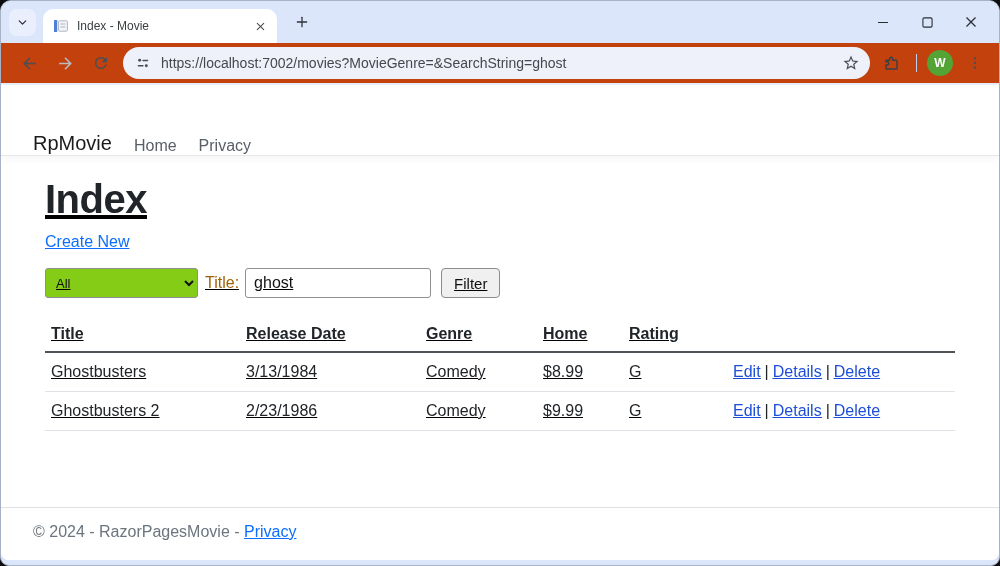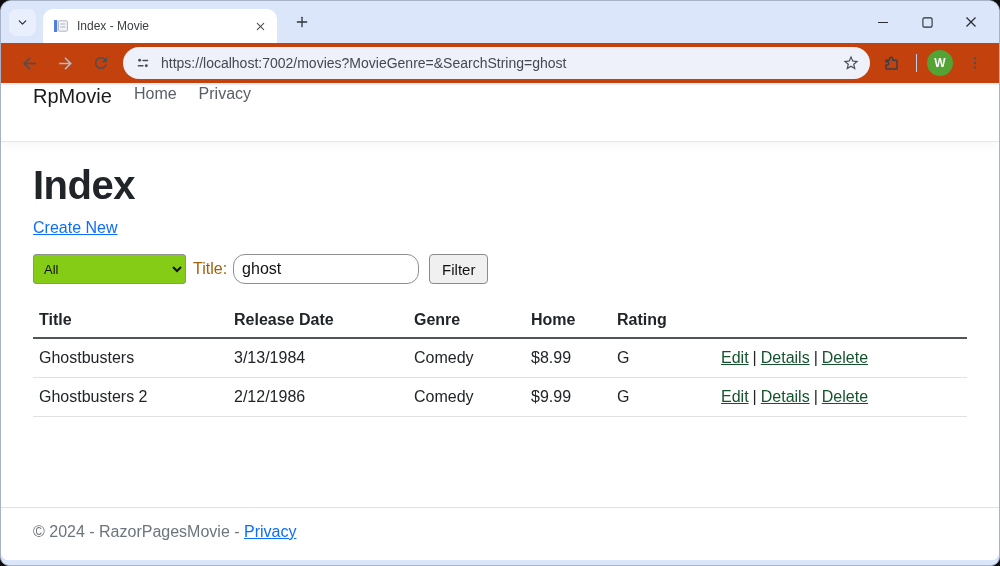--- a/index.html
+++ b/index.html
@@ -113,31 +113,32 @@
   
   .page {
     flex: 1; background: #ffffff;
     border-radius: 0 0 8px 8px;
     margin-bottom: 5px;
     display: flex; flex-direction: column;
     overflow: hidden;
   }
   .site-navbar {
     height: 57px; flex: 0 0 57px;
-    display: flex; align-items: flex-start;
+    display: flex; align-items: flex-end;
     padding: 0 32px;
     border-bottom: 1px solid #e7e7e7;
     box-shadow: 0 4px 8px rgba(0,0,0,0.035);
     background: #fff;
+    margin-top: 14px;
   }
   .brand { font-size: 20px; color: #1b1b1b; text-decoration: none; cursor: pointer; }
   .nav-links { display: flex; margin-left: 22px; gap: 22px; }
   .nav-link { font-size: 16px; color: #595f66; text-decoration: none; cursor: pointer; }
 
-  .container { padding: 0 32px; flex: 1; }
+  .container { padding: 0 44px; flex: 1; text-decoration: underline; }
   h1.page-heading {
     margin-top: 21px;
     font-size: 40px; font-weight: 600; color: #212529;
     letter-spacing: -0.5px;
   }
   .create-link {
     display: inline-block; margin-top: 11px;
     font-size: 16px; color: #0d6efd; text-decoration: underline; cursor: pointer;
   }
 
@@ -145,21 +146,21 @@
   .genre-select {
     width: 153px; height: 30px;
     font-size: 13px; font-family: inherit;
     border: 1px solid #8f8f8f; border-radius: 3px;
     padding: 0 6px; background: #84cc16; color: #111;
   }
   .title-label { margin-left: 7px; font-size: 16px; color: #a16207; }
   .search-input {
     margin-left: 6px; width: 186px; height: 30px;
     font-size: 16px; font-family: inherit;
-    border: 1px solid #8f8f8f; border-radius: 12px;
+    border: 1px solid #8f8f8f; border-radius: 3px;
     padding: 0 8px; color: #111;
   }
   .filter-btn {
     margin-left: 10px; height: 30px;
     padding: 0 12px;
     font-size: 15px; font-family: inherit; color: #111;
     background: #f0f0f0;
     border: 1px solid #8b8b8b; border-radius: 4px;
     cursor: pointer;
   }
@@ -173,21 +174,21 @@
   table.movies td {
     font-size: 16px; color: #212529;
     padding: 10px 8px 10px 6px;
     border-bottom: 1px solid #dee2e6;
   }
   th.col-title, td.col-title { width: 195px; }
   th.col-date,  td.col-date  { width: 180px; }
   th.col-genre, td.col-genre { width: 117px; }
   th.col-price, td.col-price { width: 86px; }
   th.col-rating,td.col-rating{ width: 104px; }
-  .action-link { color: #14532d; text-decoration: underline; cursor: pointer; }
+  .action-link { color: #1d4ed8; text-decoration: underline; cursor: pointer; }
   .action-sep { color: #212529; margin: 0 4px; }
 
   .site-footer {
     margin-top: auto;
     border-top: 1px solid #dee2e6;
     padding: 15px 32px 19px 32px;
     font-size: 16px; color: #6c757d;
     background: #fff;
   }
   .footer-link { color: #0d6efd; text-decoration: underline; cursor: pointer; }
@@ -354,21 +355,21 @@
             <td class="col-date">3/13/1984</td>
             <td class="col-genre">Comedy</td>
             <td class="col-price">$8.99</td>
             <td class="col-rating">G</td>
             <td class="col-actions">
               <a class="action-link">Edit</a><span class="action-sep">|</span><a class="action-link">Details</a><span class="action-sep">|</span><a class="action-link">Delete</a>
             </td>
           </tr>
           <tr>
             <td class="col-title">Ghostbusters 2</td>
-            <td class="col-date">2/12/1986</td>
+            <td class="col-date">2/23/1986</td>
             <td class="col-genre">Comedy</td>
             <td class="col-price">$9.99</td>
             <td class="col-rating">G</td>
             <td class="col-actions">
               <a class="action-link">Edit</a><span class="action-sep">|</span><a class="action-link">Details</a><span class="action-sep">|</span><a class="action-link">Delete</a>
             </td>
           </tr>
         </tbody>
       </table>
     </main>

